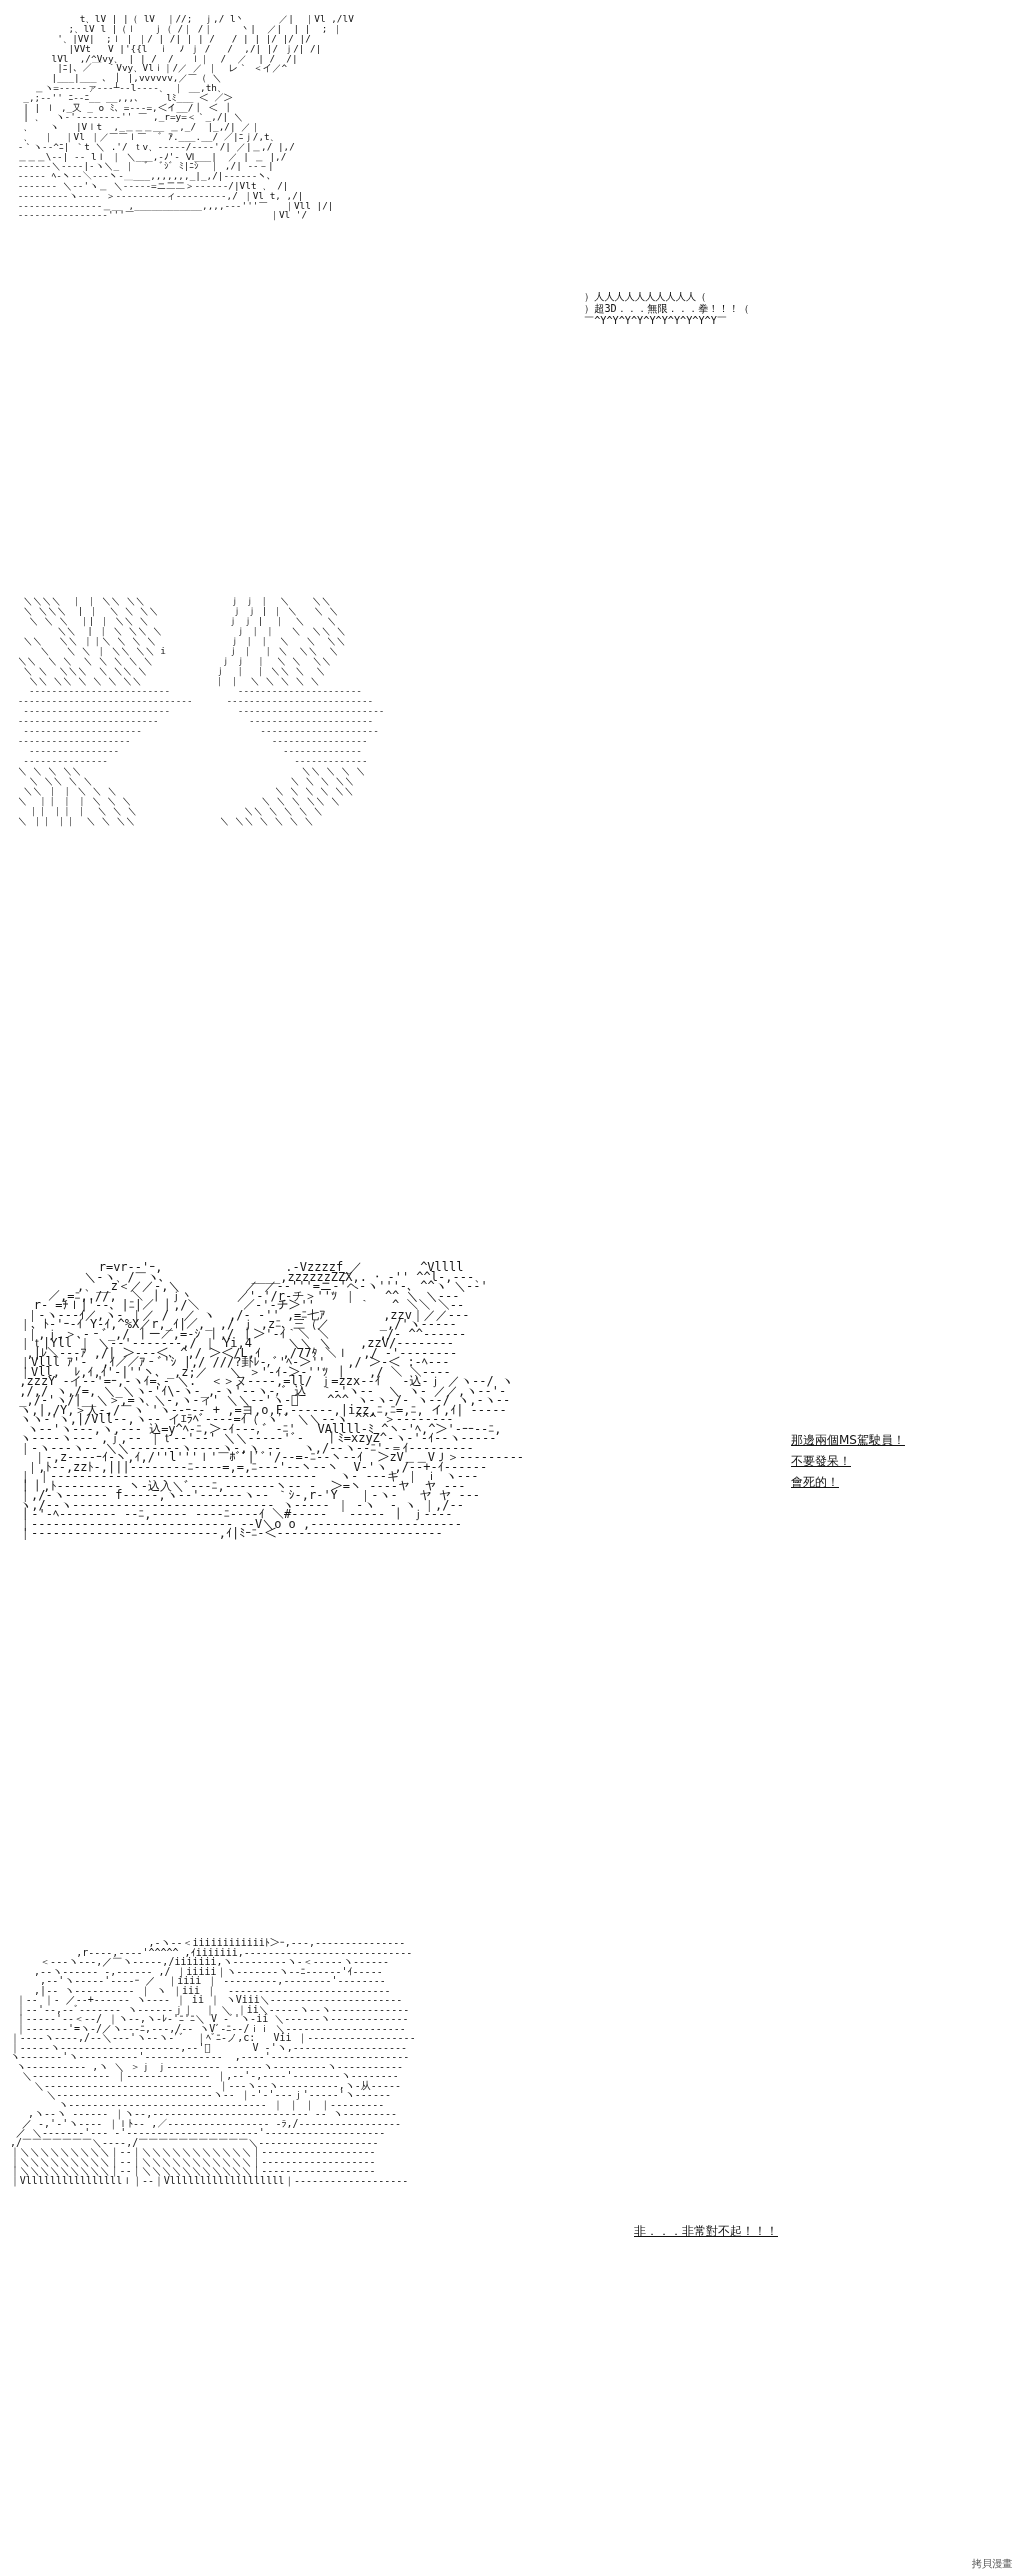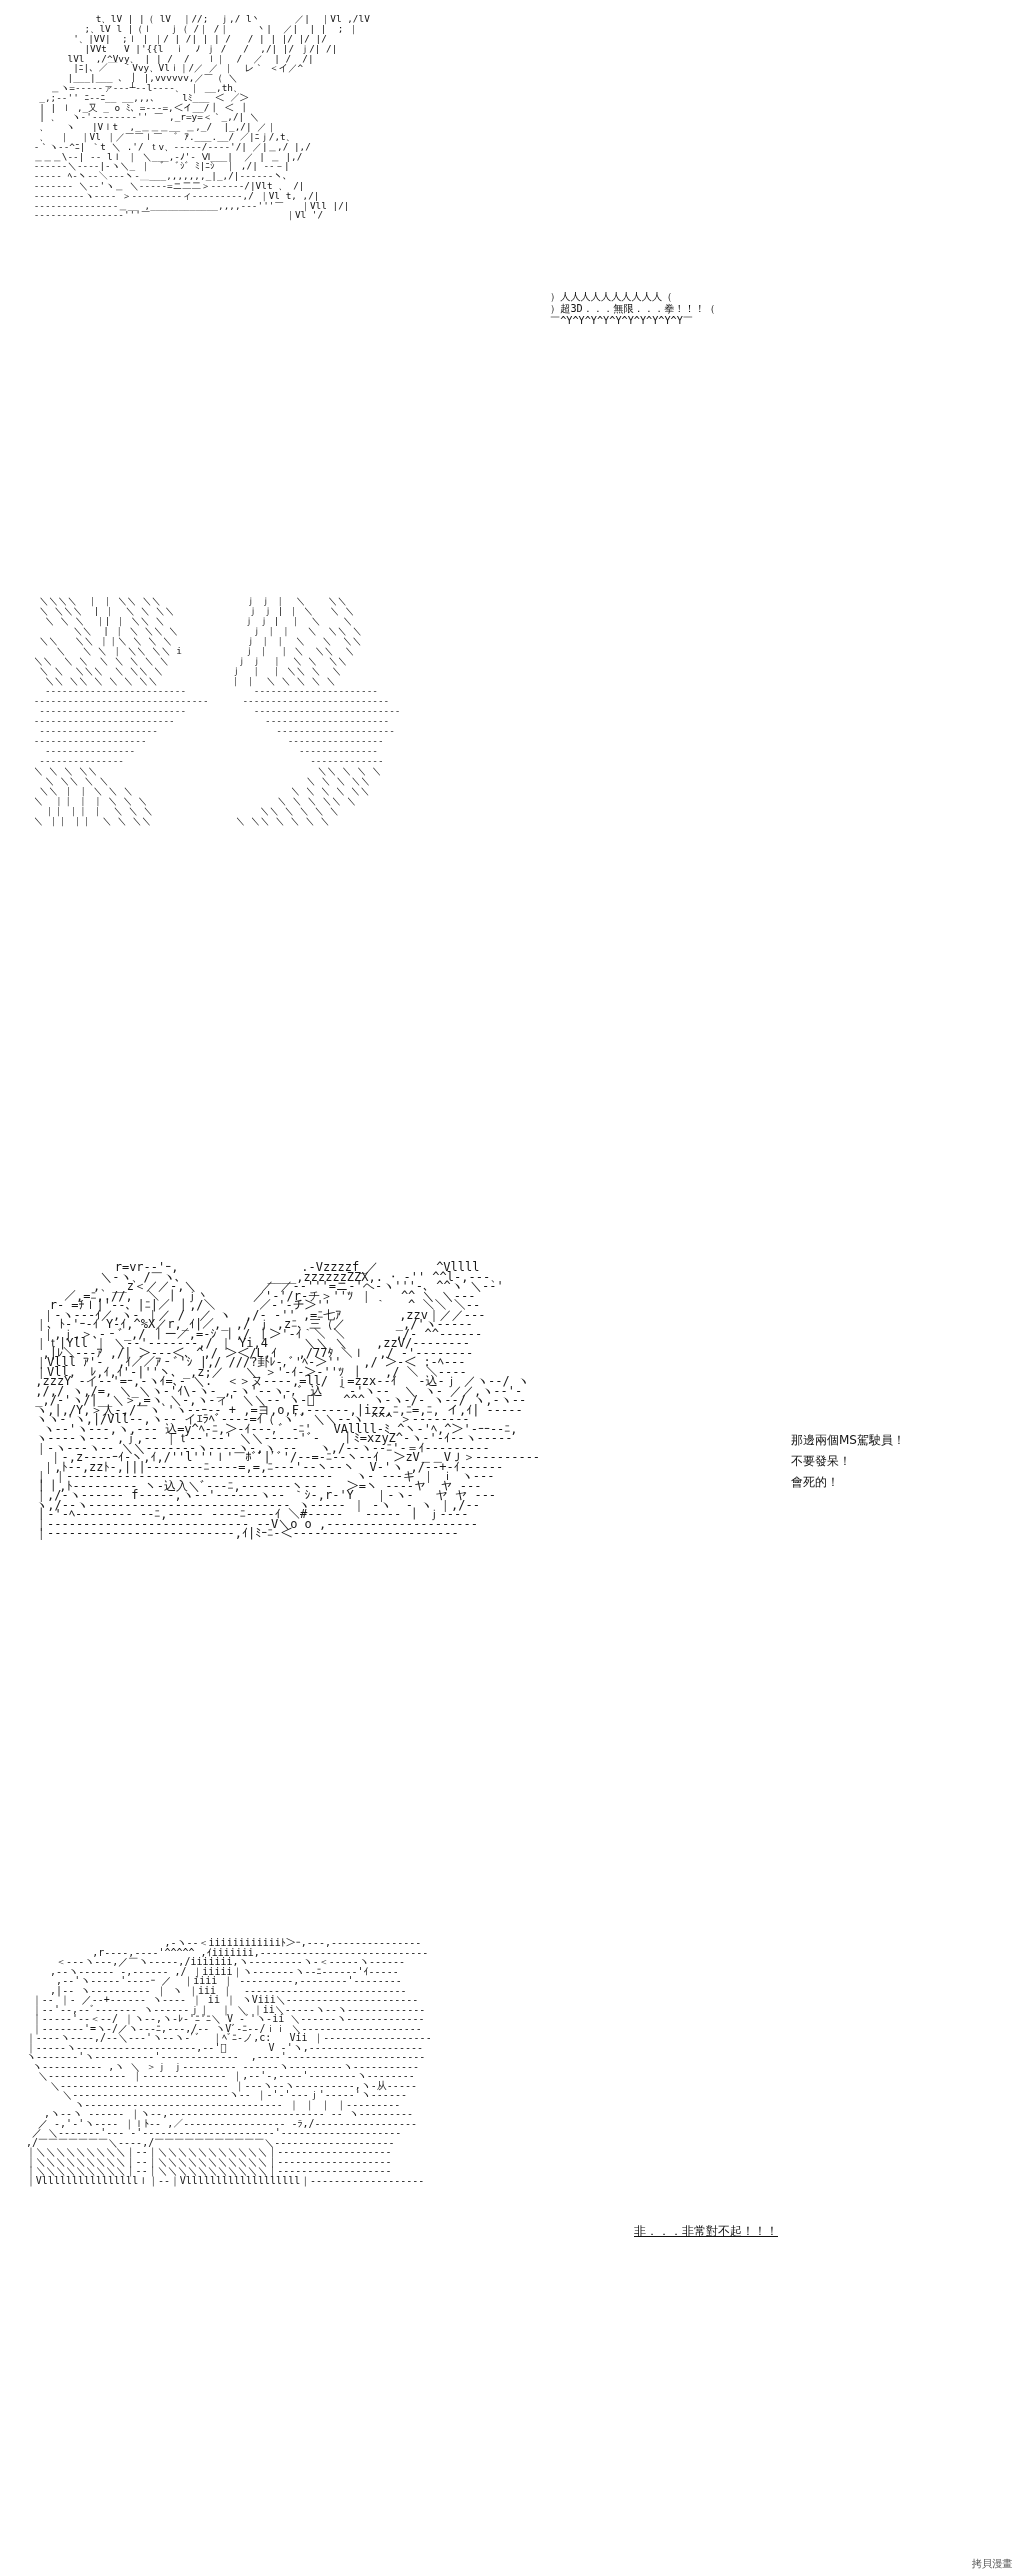--- a/index.html
+++ b/index.html
@@ -23,32 +23,31 @@
   }
 
   .ascii {
     position: absolute;
     white-space: pre;
     font-family: "DejaVu Sans Mono", "Liberation Mono", monospace;
     font-size: 9.4px;
     line-height: 10px;
     letter-spacing: 0px;
     color: #161616;
-    margin-left: 16px;
   }
 
   
   #panel1-art {
     left: 12px;
     top: 5.1px;
     font-size: 9.4px;
     line-height: 9.8px;
   }
   #panel1-shout {
-    left: 534px;
+    left: 584px;
     top: 281px;
     font-size: 10.2px;
     line-height: 12px;
     color: #111;
   }
 
   
   #panel2-art {
     left: 12px;
     top: 587px;
@@ -68,20 +67,21 @@
     position: absolute;
     white-space: pre;
     font-family: "DejaVu Sans", "Liberation Sans", sans-serif;
     font-size: 12px;
     line-height: 21px;
     color: #111;
   }
   #speech-ms {
     left: 791px;
     top: 1430px;
+    text-decoration: underline;
   }
   #speech-sorry {
     left: 634px;
     top: 2221px;
     text-decoration: underline;
   }
 
   
   #panel4-art {
     left: 4px;

